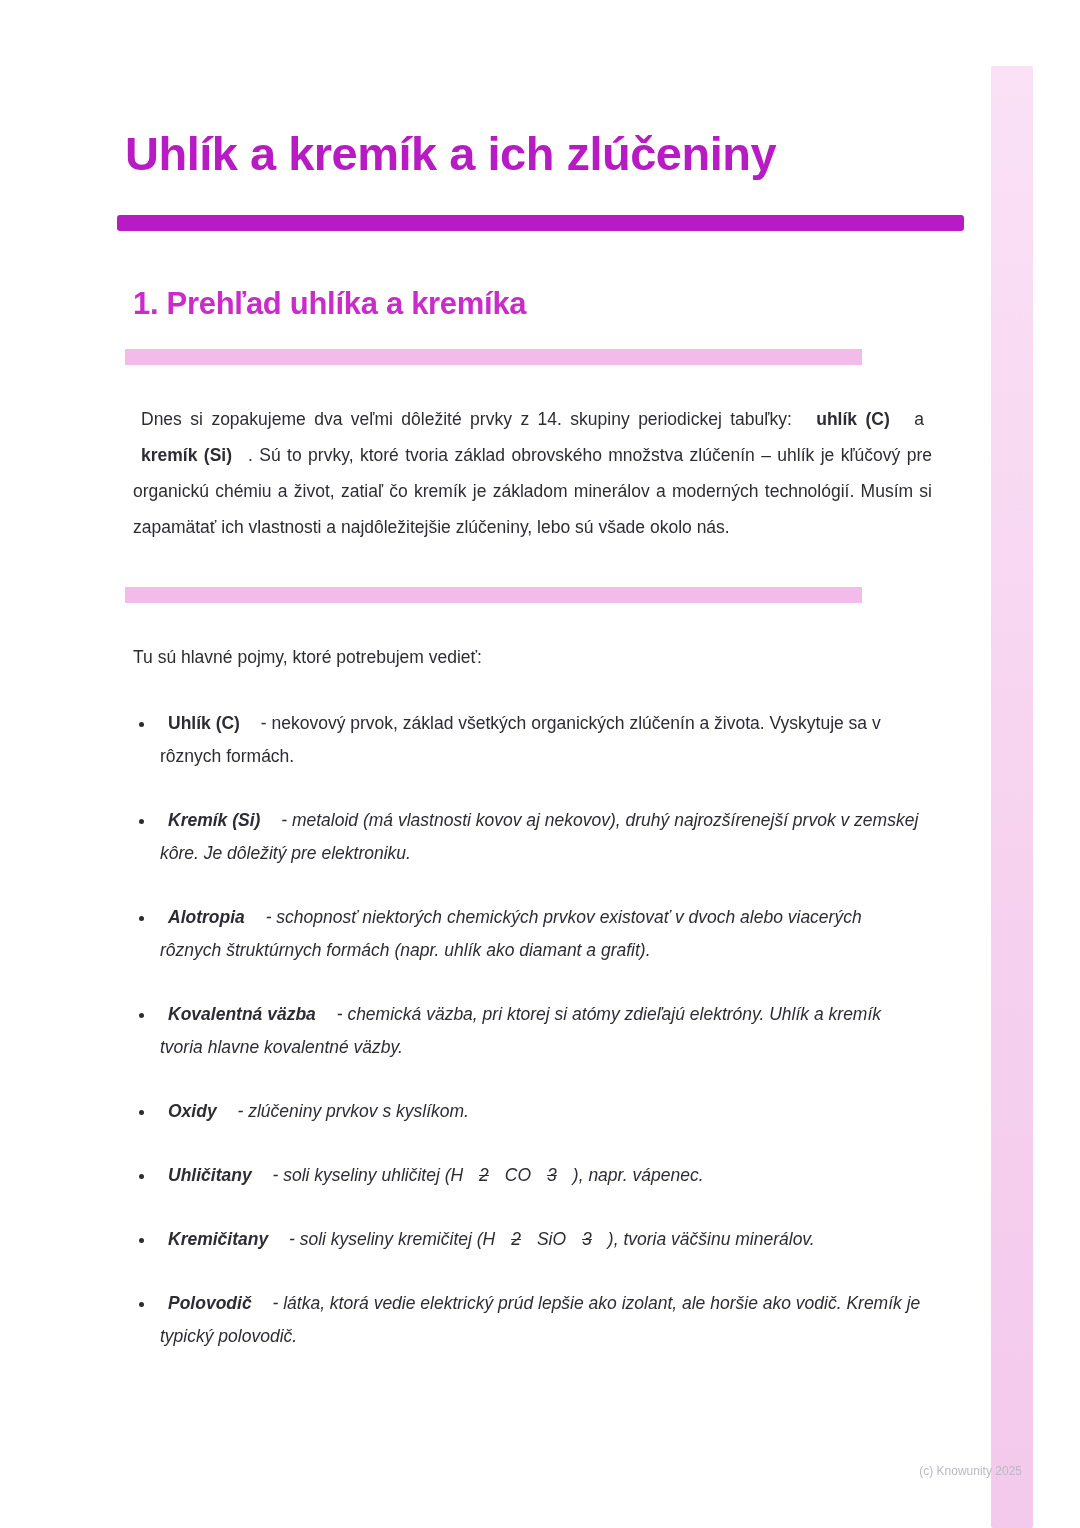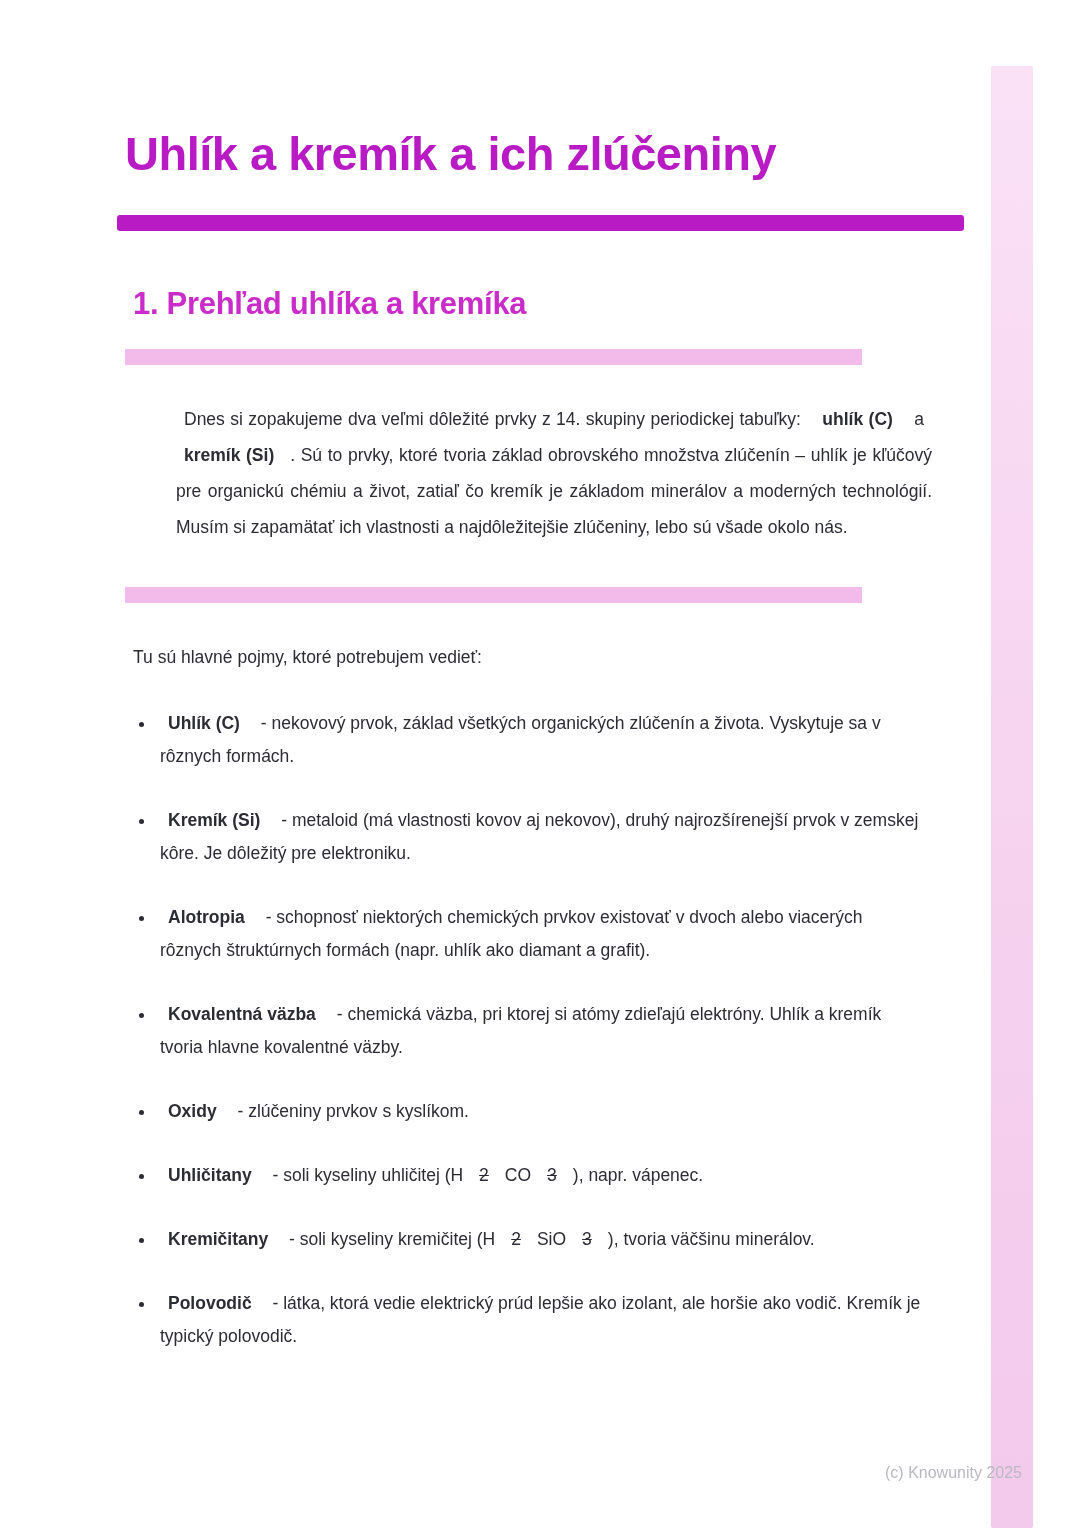--- a/index.html
+++ b/index.html
@@ -60,47 +60,47 @@
     height: 2px;
     width: 737px;
     background: #f3bbea;
   }
   .body {
     margin-top: 28px;
     font-size: 17.5px;
     line-height: 36px;
     color: #2c2c34;
   }
-  .justify { text-align: justify; margin-left: 43px; }
+  .justify { text-align: justify; }
   .terms-list {
     margin-top: 8px;
     list-style: disc outside;
     padding-left: 31px;
     color: #2c2c34;
   }
   .terms-list li {
     font-size: 17.5px;
     line-height: 33px;
     padding-left: 4px;
   }
-  .terms-list li + li { margin-top: 15px; }
+  .terms-list li + li { margin-top: 15px; font-style: italic; }
   .subheading {
     margin-top: 44px;
     font-size: 26px;
     line-height: 32px;
     font-weight: 700;
     color: #de52d5;
   }
   .seg-bold { font-weight: 700; }
   .seg-strike { text-decoration: line-through; }
   .footer-credit {
     position: absolute;
     top: 1440px;
     right: 66px;
-    font-size: 16px;
+    font-size: 12px;
     color: #b9b9c2;
     z-index: 2;
   }
 </style>
 </head>
 <body>
 
 <div class="page">
 
   <div class="side-strip"></div>

